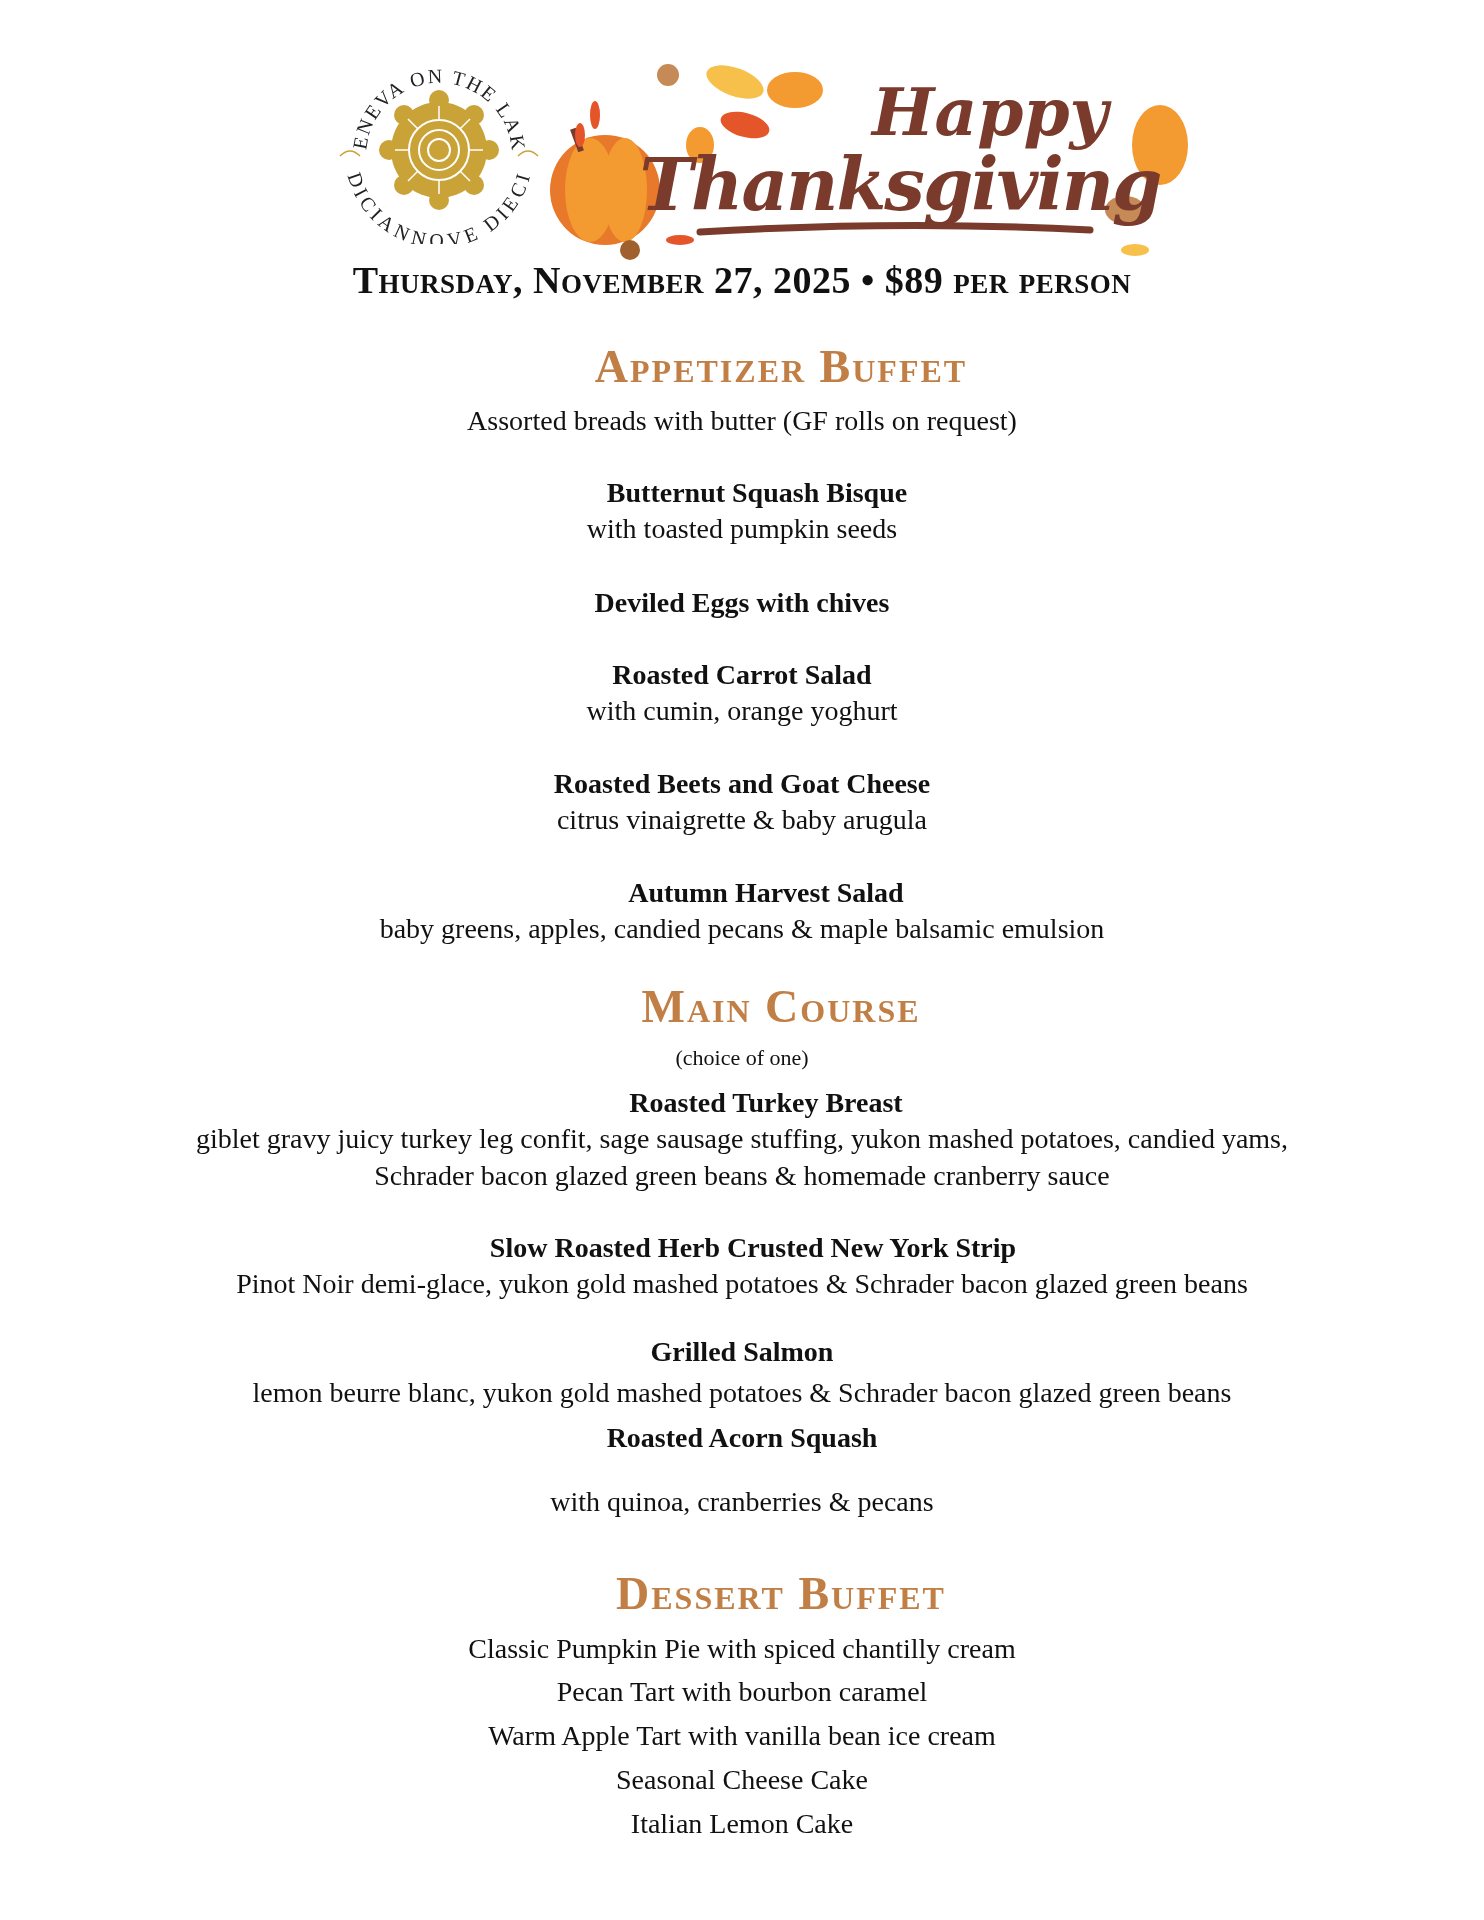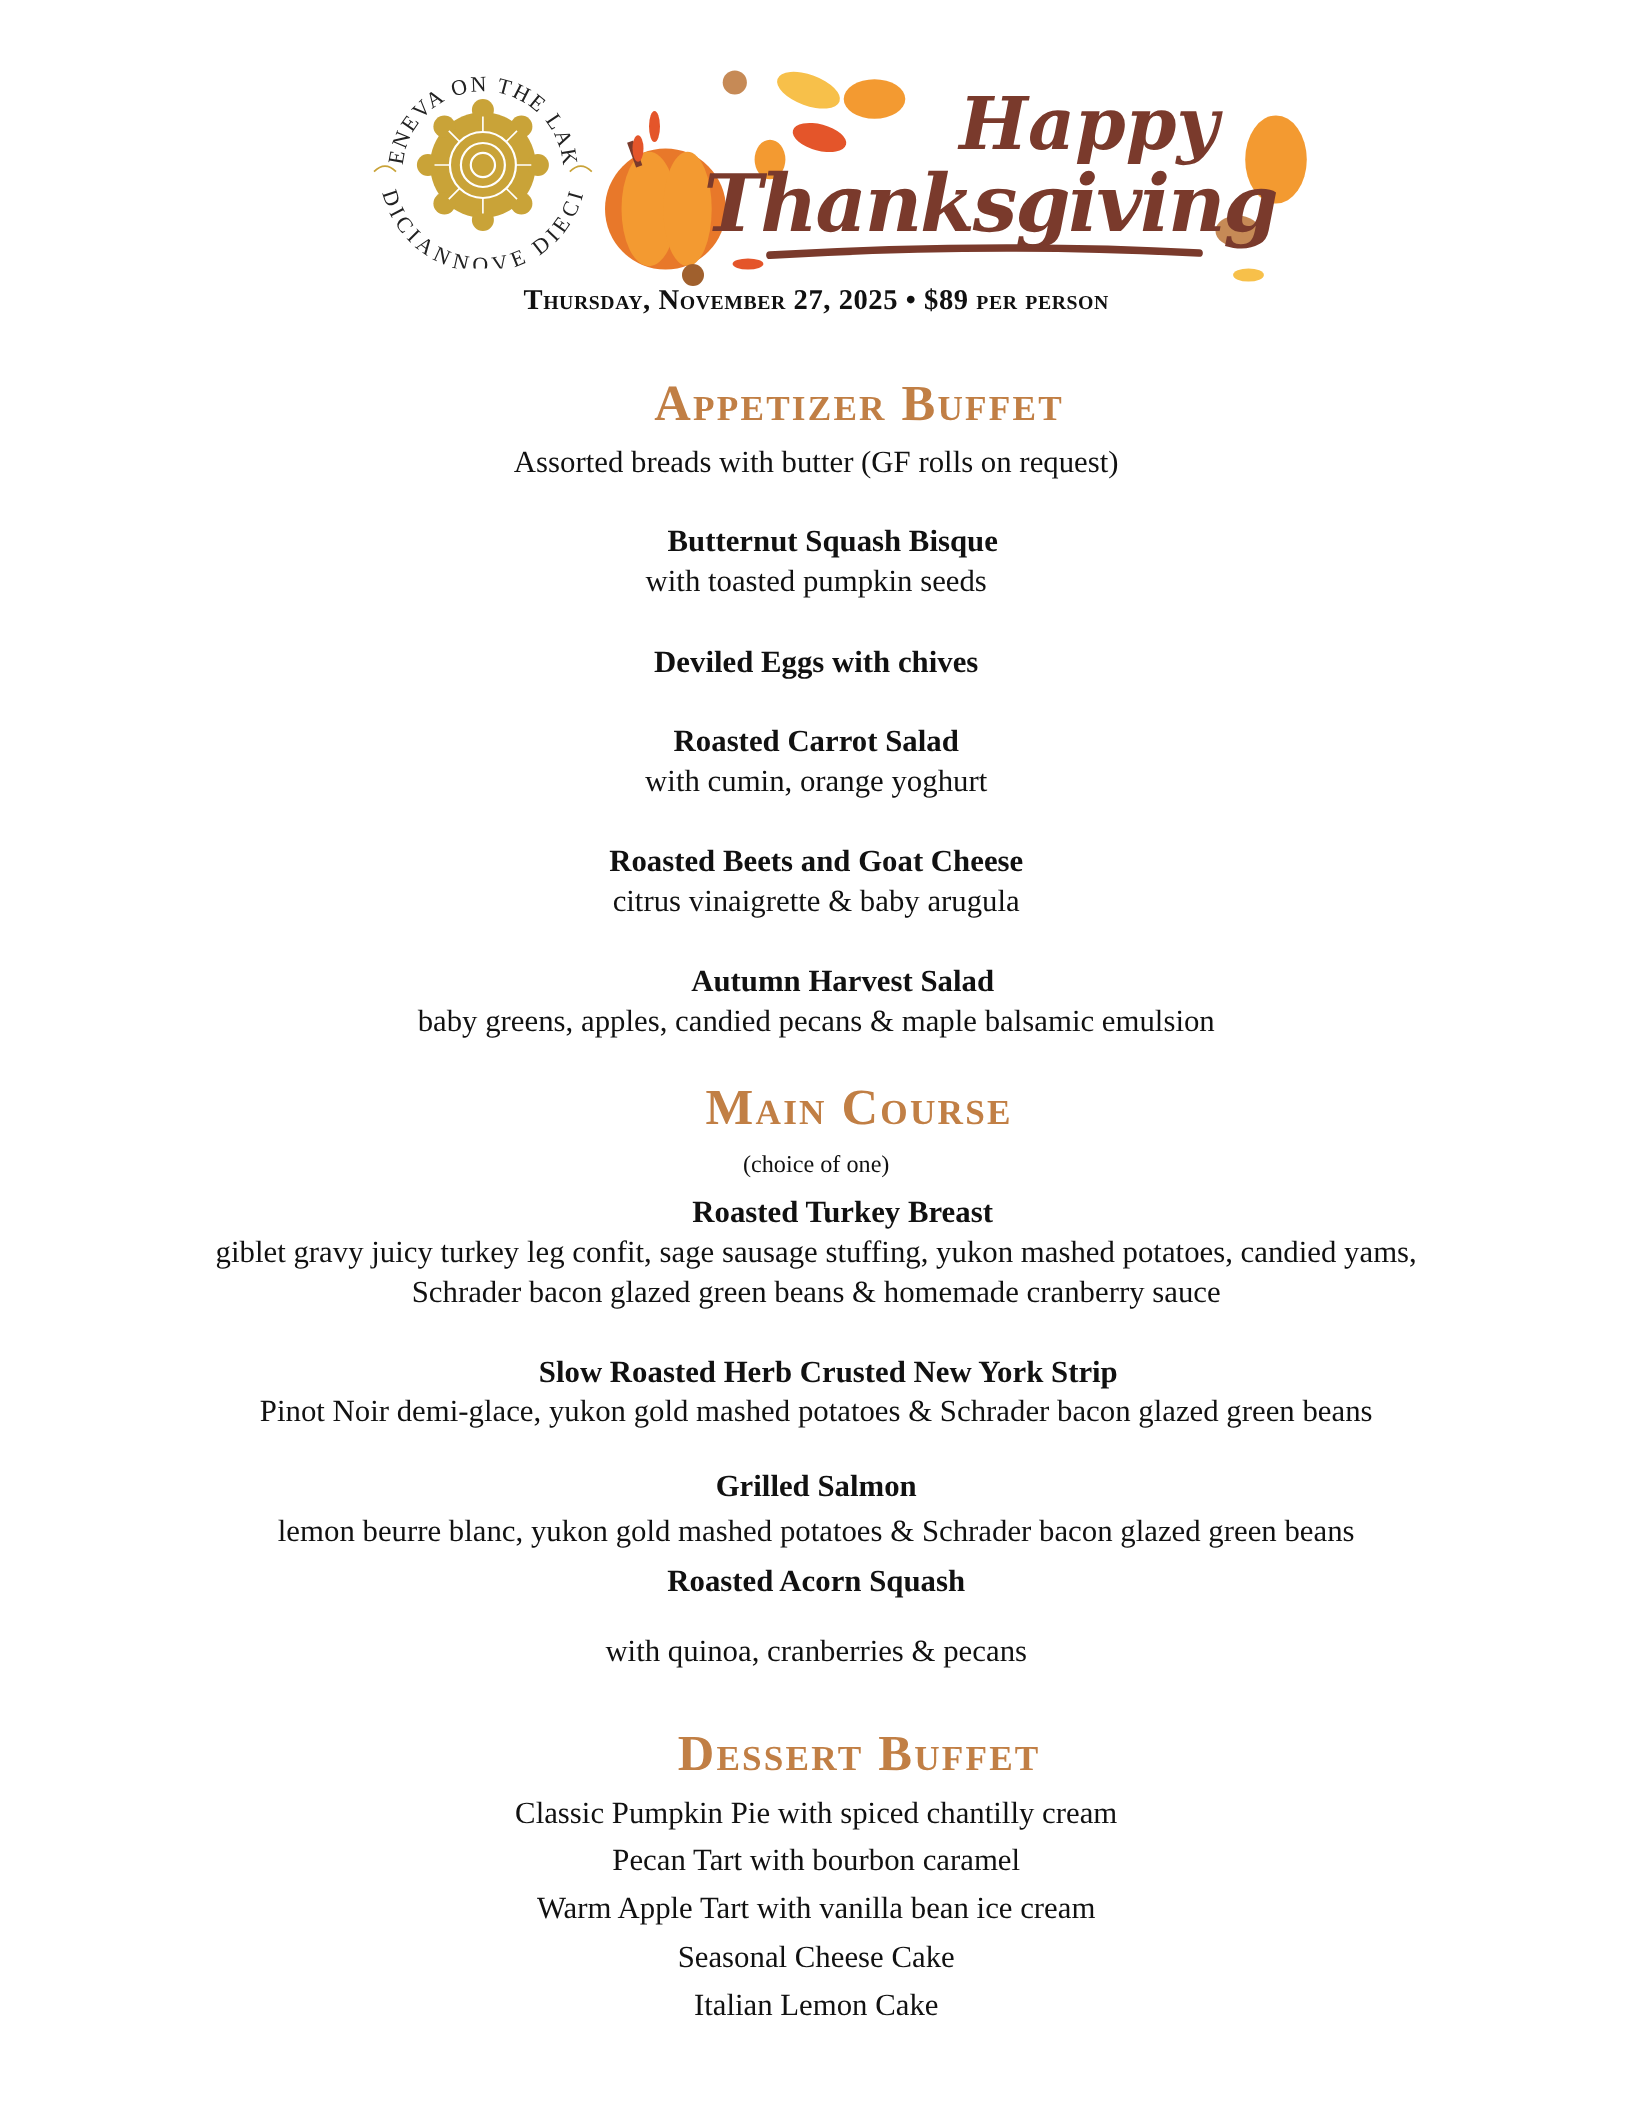--- a/index.html
+++ b/index.html
@@ -2,21 +2,21 @@
 <html><head>
 <meta charset="utf-8">
 <style>
   html, body { margin: 0; padding: 0; background: #ffffff; }
   body { width: 1484px; height: 1920px; position: relative; overflow: hidden; font-family: "Liberation Serif", "DejaVu Serif", serif; color: #111; }
 
   .header { position: absolute; left: 0; top: 0; width: 1484px; height: 250px; }
   .logo { position: absolute; left: 338px; top: 56px; width: 202px; height: 188px; }
   .banner { position: absolute; left: 550px; top: 50px; width: 650px; height: 210px; }
 
-  .dateline { position: absolute; left: 0; top: 258px; width: 1484px; text-align: center; font-family: "Liberation Serif", serif; font-weight: bold; font-size: 26px; letter-spacing: 0.5px; color: #111; font-variant: small-caps; }
+  .dateline { position: absolute; left: 0; top: 258px; width: 1484px; text-align: center; font-family: "Liberation Serif", serif; font-weight: bold; font-size: 38px; letter-spacing: 0.5px; color: #111; font-variant: small-caps; }
 
   .section-title { position: absolute; left: 0; width: 1484px; text-align: center; font-family: "Liberation Serif", serif; font-weight: bold; font-size: 46px; letter-spacing: 2px; font-variant: small-caps; color: #c17f45; padding-left: 39px; }
 
   .line { position: absolute; left: 0; width: 1484px; text-align: center; font-family: "Liberation Serif", serif; font-size: 28px; color: #111; white-space: nowrap; }
   .line.bold { font-weight: bold; }
   .line.small { font-size: 22px; }
 </style>
 </head>
 <body>
 

